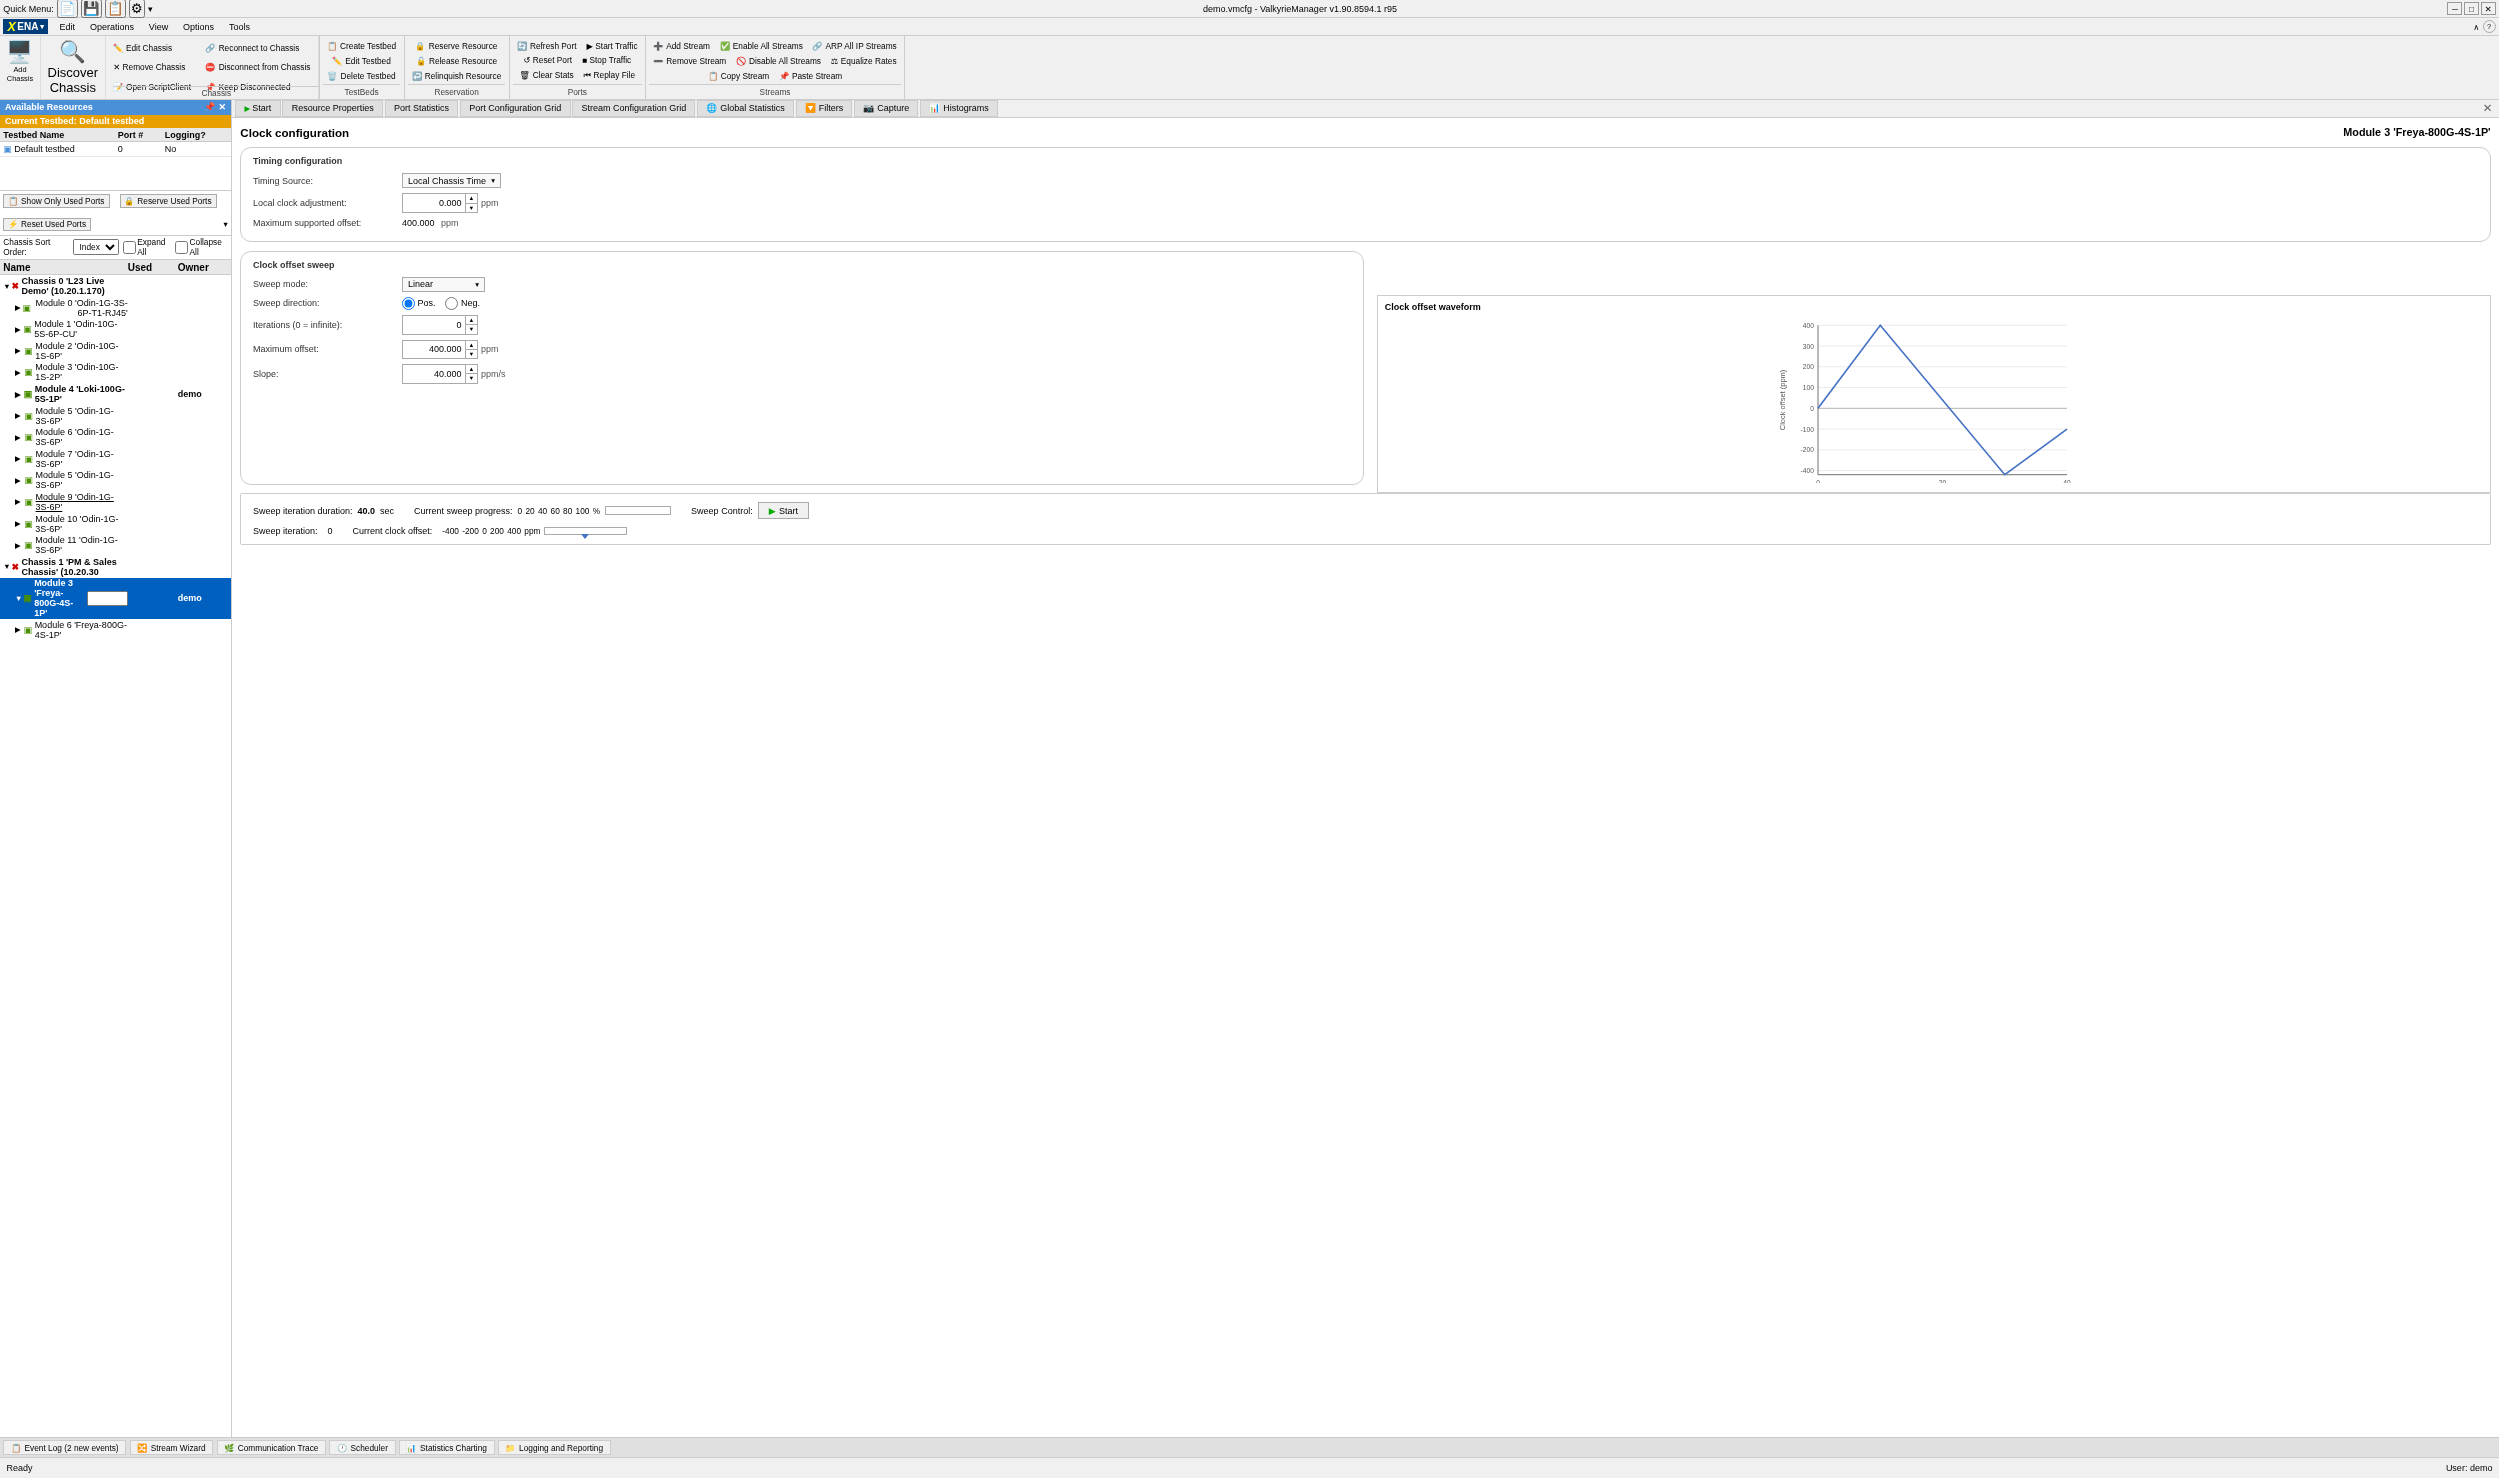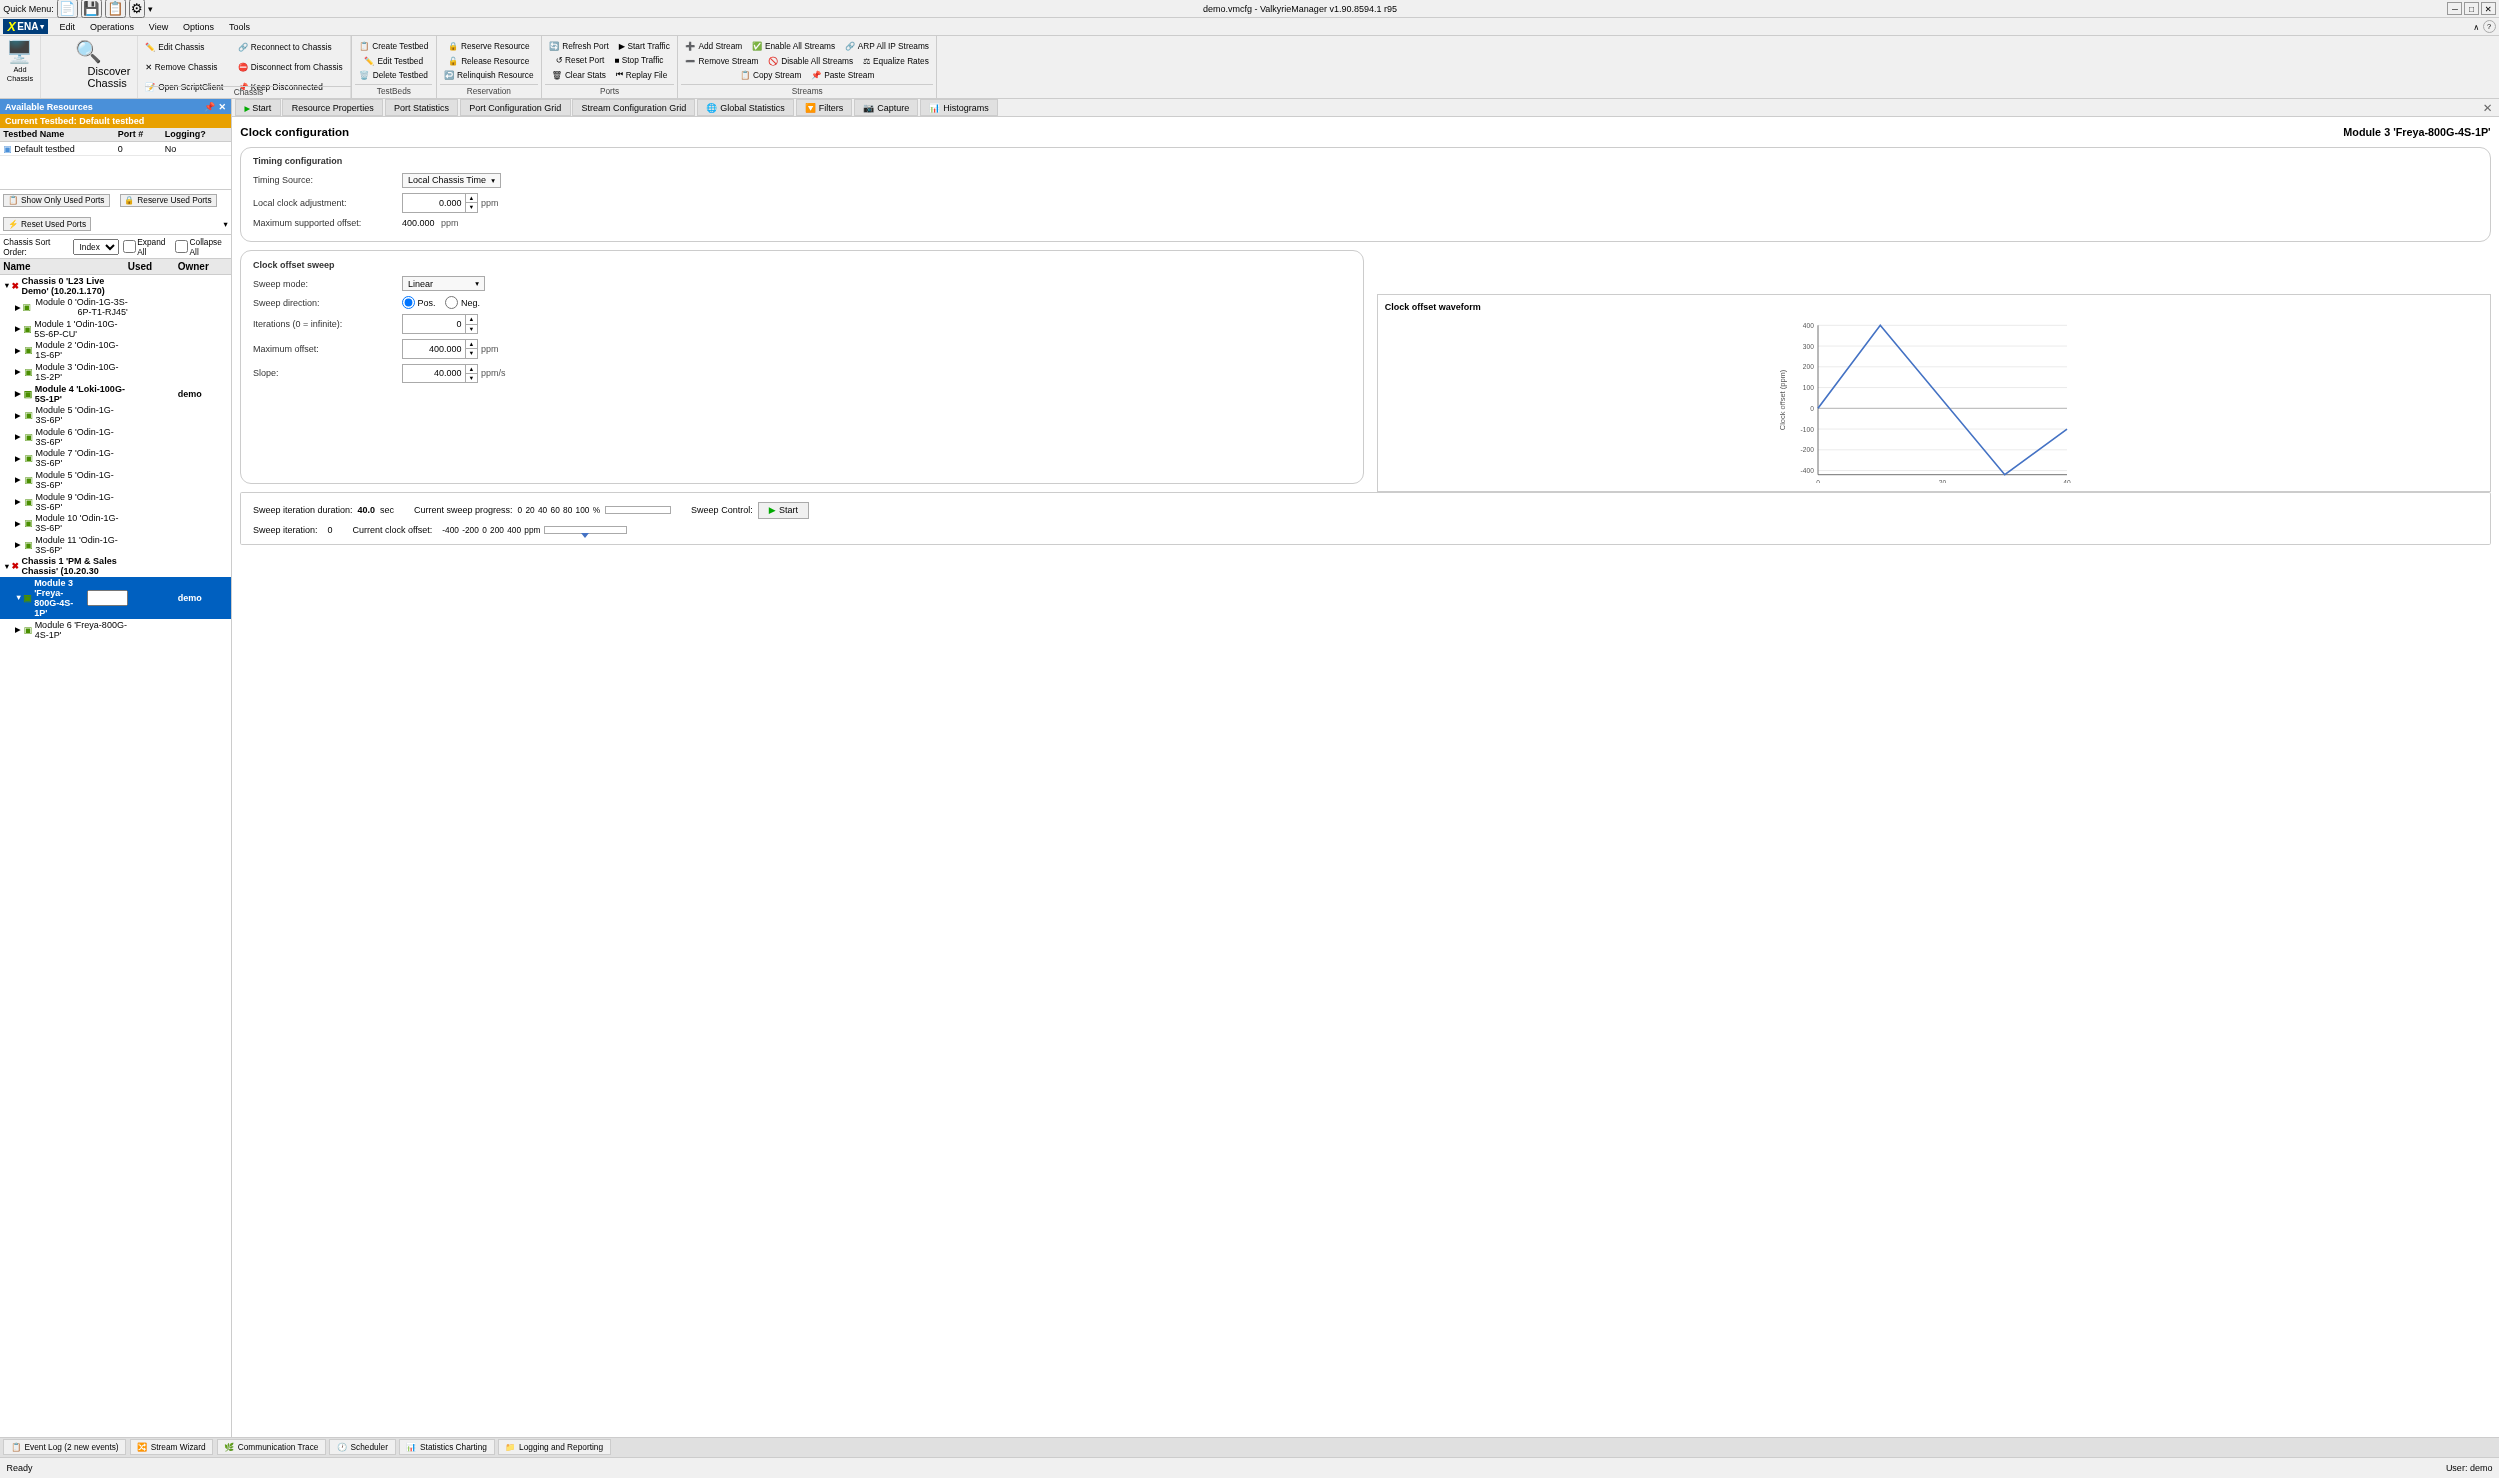--- a/index.html
+++ b/index.html
@@ -140,21 +140,21 @@
 
 <div class="toolbar">
 
   <div class="toolbar-group" style="flex-direction:row; align-items:stretch; padding:0;">
     <div style="display:flex;flex-direction:column;align-items:center;padding:3.3px 6.6px; border-right:0.8px solid #ddd;">
       <div style="font-size:21.5px;">🖥️</div>
       <div style="font-size:7.4px; text-align:center;">Add<br>Chassis</div>
     </div>
     <div style="display:flex;flex-direction:column;align-items:center;padding:3.3px 6.6px; border-right:0.8px solid #ddd;">
       <div style="font-size:21.5px;">🔍</div>
-      <div style="font-size:11px;margin-left:40px;">Discover<br>Chassis</div>
+      <div style="font-size:13px;text-align:center;">Discover<br>Chassis</div>
     </div>
     <div style="display:flex;flex-direction:column;justify-content:space-around;padding:1.7px 3.3px;">
       <div class="toolbar-btn">
         <span style="color:#666;">✏️</span>
         <span>Edit Chassis</span>
       </div>
       <div class="toolbar-btn">
         <span>✕</span>
         <span>Remove Chassis</span>
       </div>
@@ -444,21 +444,21 @@
       <span style="color:#4a8f00;font-size:9px;margin-right:1.7px;">▣</span>
       <span style="color:;">Module 5 'Odin-1G-3S-6P'</span>
     </div>
     <div style="font-size:9px;"></div>
     <div style="font-size:9px;"></div>
   </div>
         <div class="tree-item" style="padding-left: 15px;">
     <div style="display:flex;align-items:center;gap:0.8px;">
       <span style="font-size:7.4px;width:10px;">▶</span>
       <span style="color:#4a8f00;font-size:9px;margin-right:1.7px;">▣</span>
-      <span style="color:;">Module 9 'Odin-1G-3S-6P'</span>
+      <span style="color:;text-decoration:underline;">Module 9 'Odin-1G-3S-6P'</span>
     </div>
     <div style="font-size:9px;"></div>
     <div style="font-size:9px;"></div>
   </div>
         <div class="tree-item" style="padding-left: 15px;">
     <div style="display:flex;align-items:center;gap:0.8px;">
       <span style="font-size:7.4px;width:10px;">▶</span>
       <span style="color:#4a8f00;font-size:9px;margin-right:1.7px;">▣</span>
       <span style="color:;">Module 10 'Odin-1G-3S-6P'</span>
     </div>

